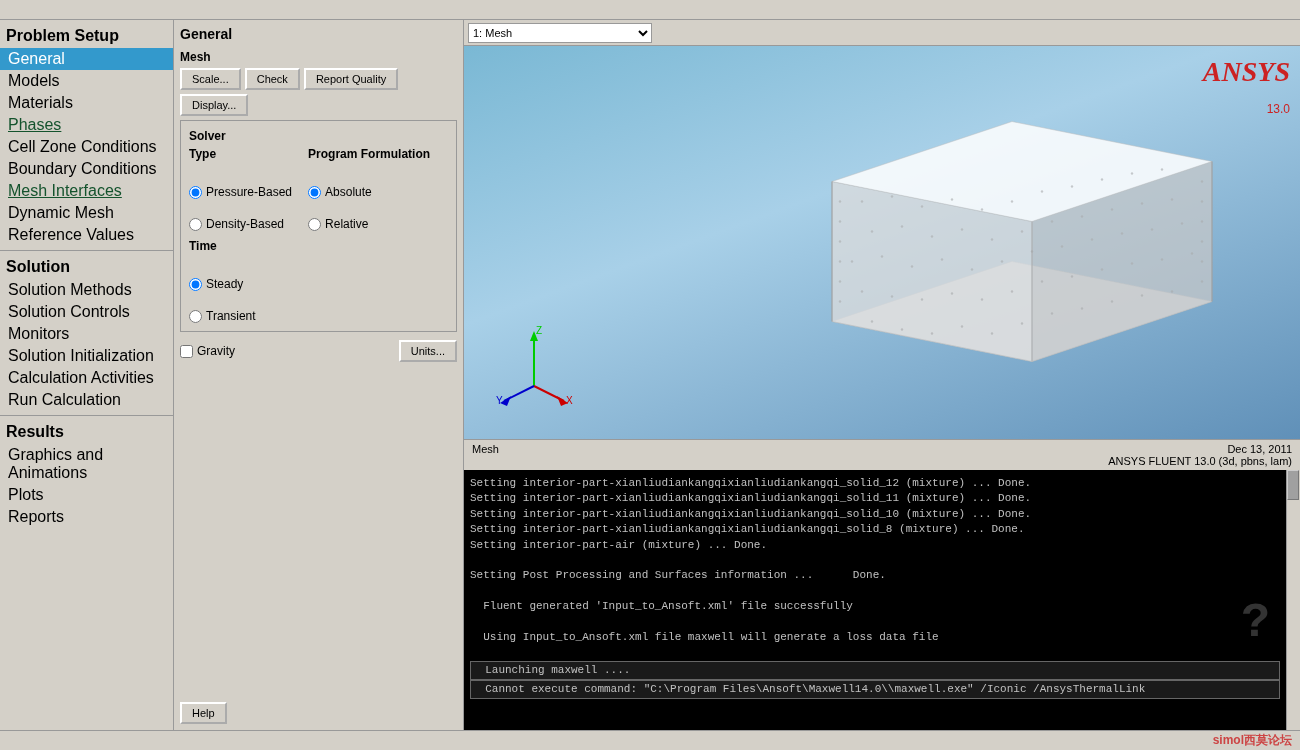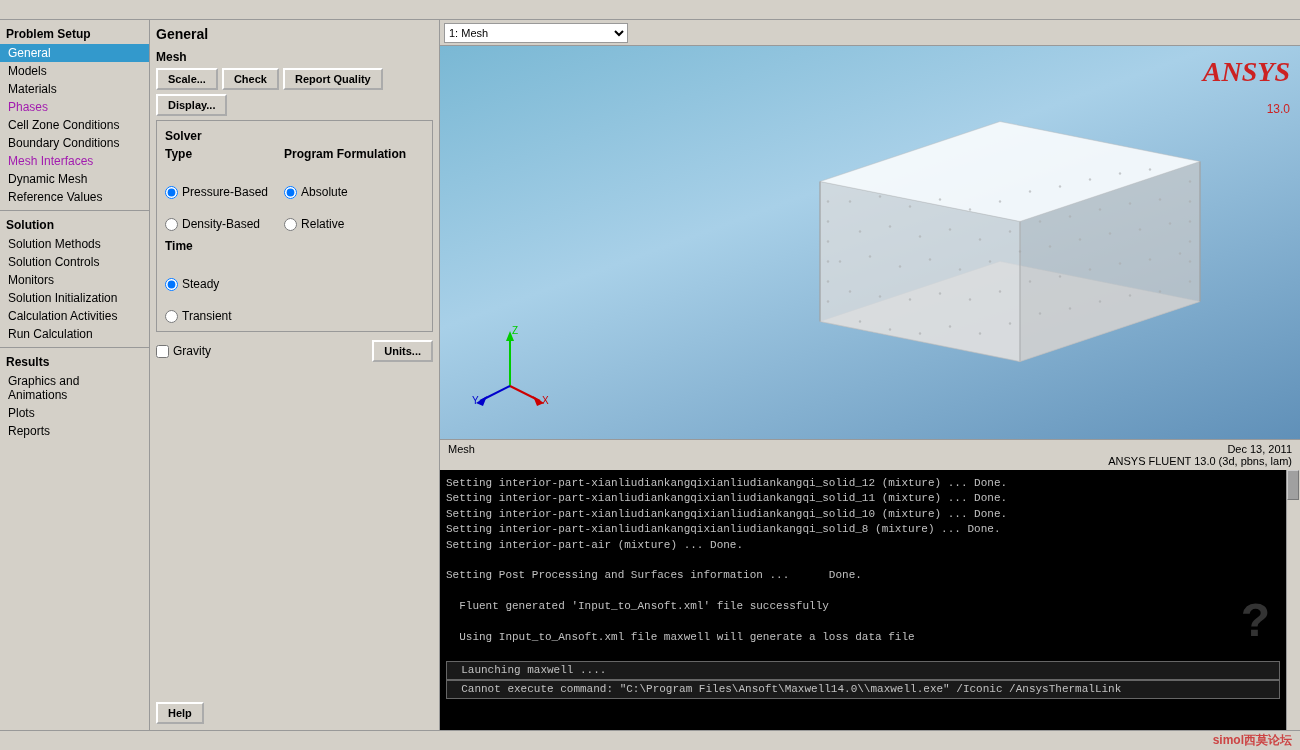--- a/index.html
+++ b/index.html
@@ -22,47 +22,48 @@
     }
 
     .main-area {
       display: flex;
       flex: 1;
       overflow: hidden;
     }
 
     
     .sidebar {
-      width: 150px;
+      width: 174px;
       background: #d4d0c8;
       border-right: 1px solid #999;
       padding: 4px 0;
-      font-size: 12px;
+      font-size: 16px;
     }
 
     .sidebar-section-header {
       font-weight: bold;
       padding: 3px 6px;
       color: #000;
     }
 
     .sidebar-item {
       padding: 2px 8px;
       cursor: pointer;
       color: #000;
     }
 
     .sidebar-item.active {
       background: #3399cc;
       color: #fff;
     }
 
     .sidebar-item.disabled {
-      color: #a21caf;
+      color: #14532d;
       cursor: default;
+      text-decoration: underline;
     }
 
     .sidebar-divider {
       height: 1px;
       background: #999;
       margin: 4px 0;
     }
 
     
     .center-panel {
@@ -93,21 +94,20 @@
       margin-bottom: 4px;
     }
 
     .btn {
       padding: 3px 10px;
       background: #d4d0c8;
       border: 2px outset #fff;
       cursor: pointer;
       font-size: 11px;
       color: #000;
-      font-weight: bold;
     }
 
     .group-box {
       border: 1px solid #999;
       padding: 8px;
       margin-bottom: 8px;
       background: #d4d0c8;
     }
 
     .group-box-title {

